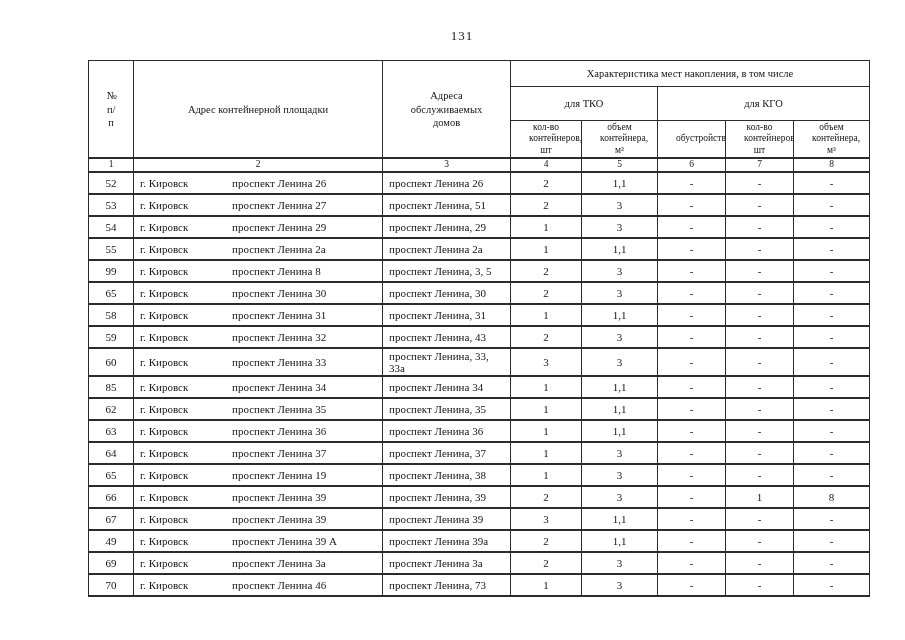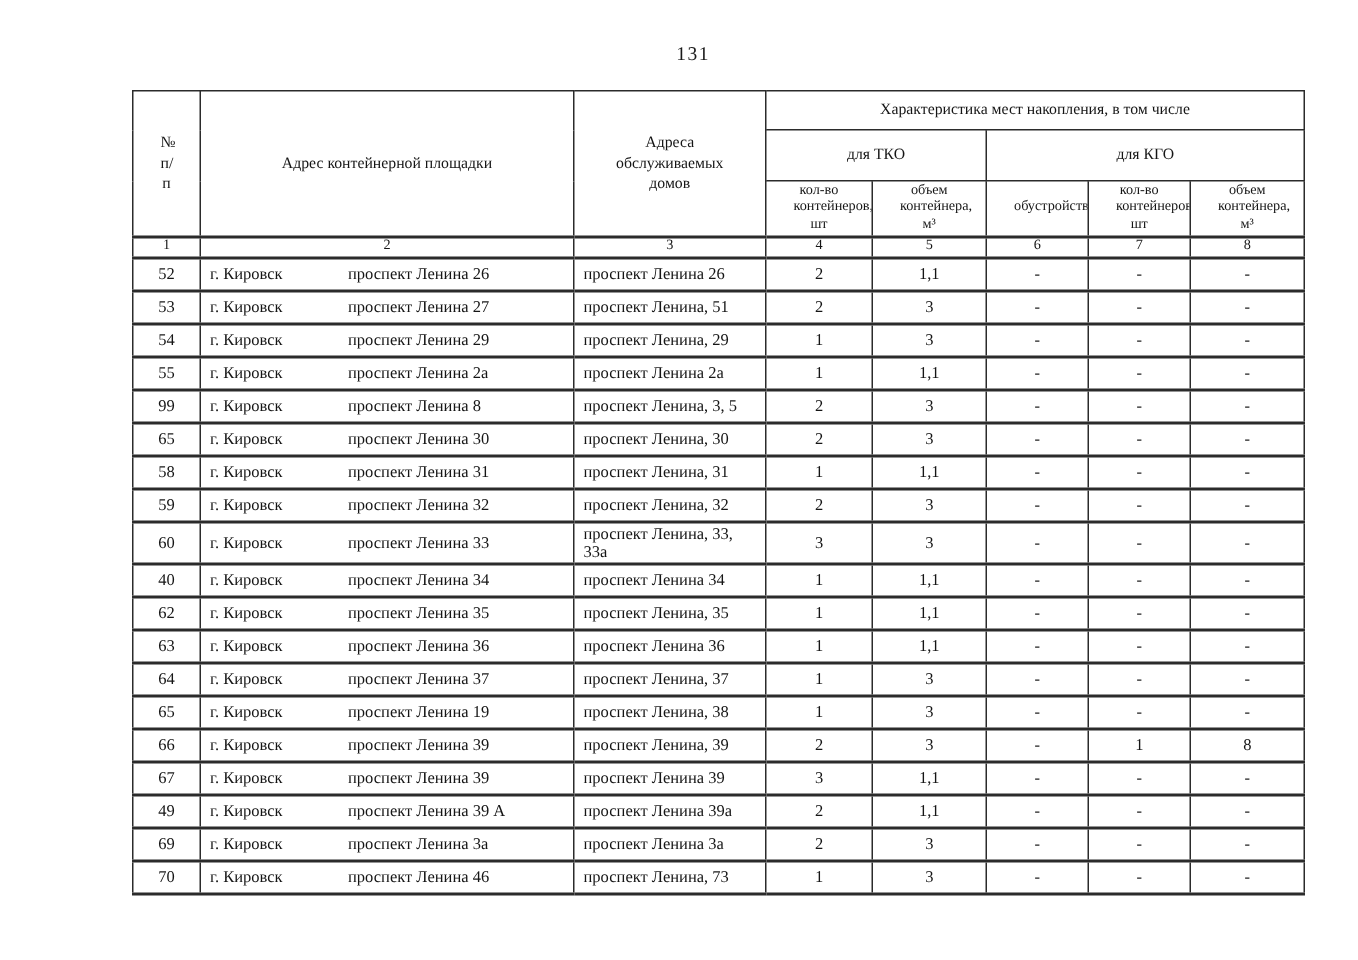--- a/index.html
+++ b/index.html
@@ -173,39 +173,39 @@
             <td class="left">проспект Ленина, 31</td>
             <td class="center">1</td>
             <td class="center">1,1</td>
             <td class="center">-</td>
             <td class="center">-</td>
             <td class="center">-</td>
           </tr>
           <tr>
             <td class="center">59</td>
             <td class="addr"><span class="city">г. Кировск</span><span class="street">проспект Ленина 32</span></td>
-            <td class="left">проспект Ленина, 32</td>
+            <td class="left">проспект Ленина, 43</td>
             <td class="center">2</td>
             <td class="center">3</td>
             <td class="center">-</td>
             <td class="center">-</td>
             <td class="center">-</td>
           </tr>
           <tr>
             <td class="center">60</td>
             <td class="addr"><span class="city">г. Кировск</span><span class="street">проспект Ленина 33</span></td>
             <td class="left">проспект Ленина, 33, 33а</td>
             <td class="center">3</td>
             <td class="center">3</td>
             <td class="center">-</td>
             <td class="center">-</td>
             <td class="center">-</td>
           </tr>
           <tr>
-            <td class="center">40</td>
+            <td class="center">85</td>
             <td class="addr"><span class="city">г. Кировск</span><span class="street">проспект Ленина 34</span></td>
             <td class="left">проспект Ленина 34</td>
             <td class="center">1</td>
             <td class="center">1,1</td>
             <td class="center">-</td>
             <td class="center">-</td>
             <td class="center">-</td>
           </tr>
           <tr>
             <td class="center">62</td>

